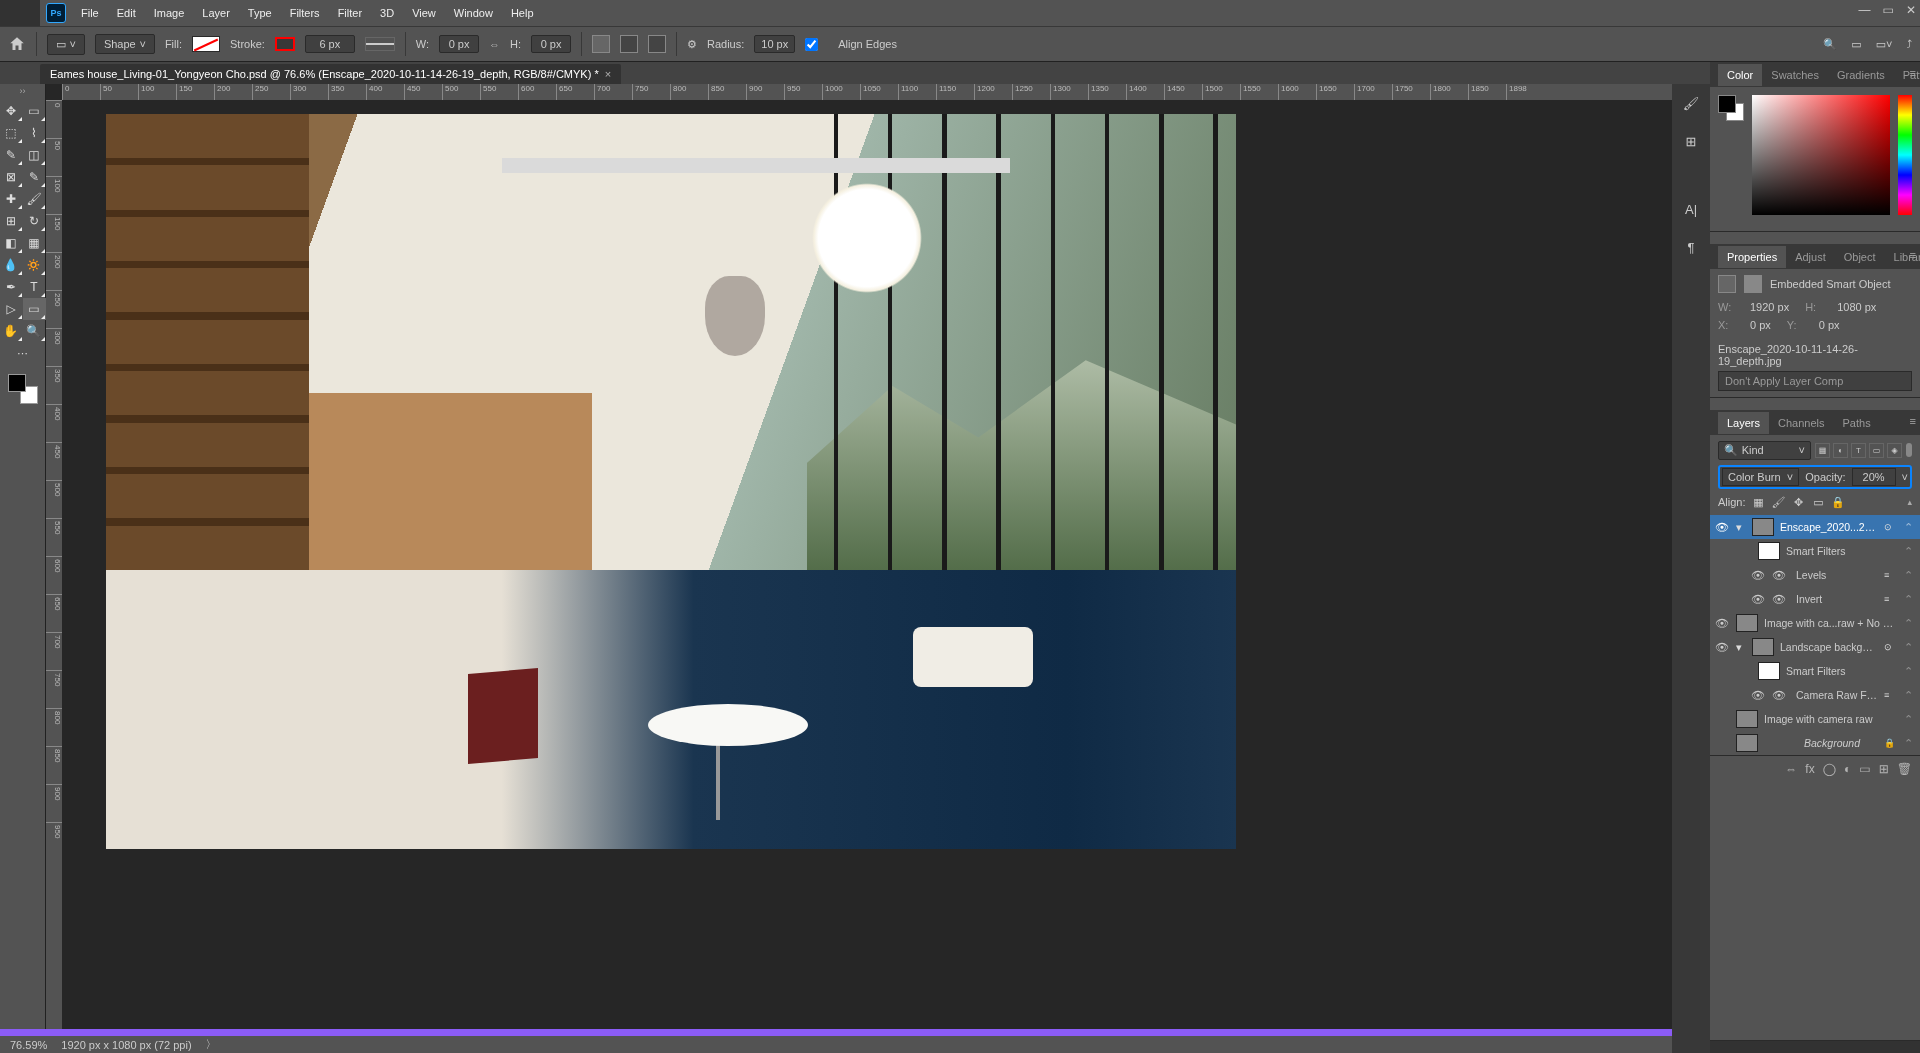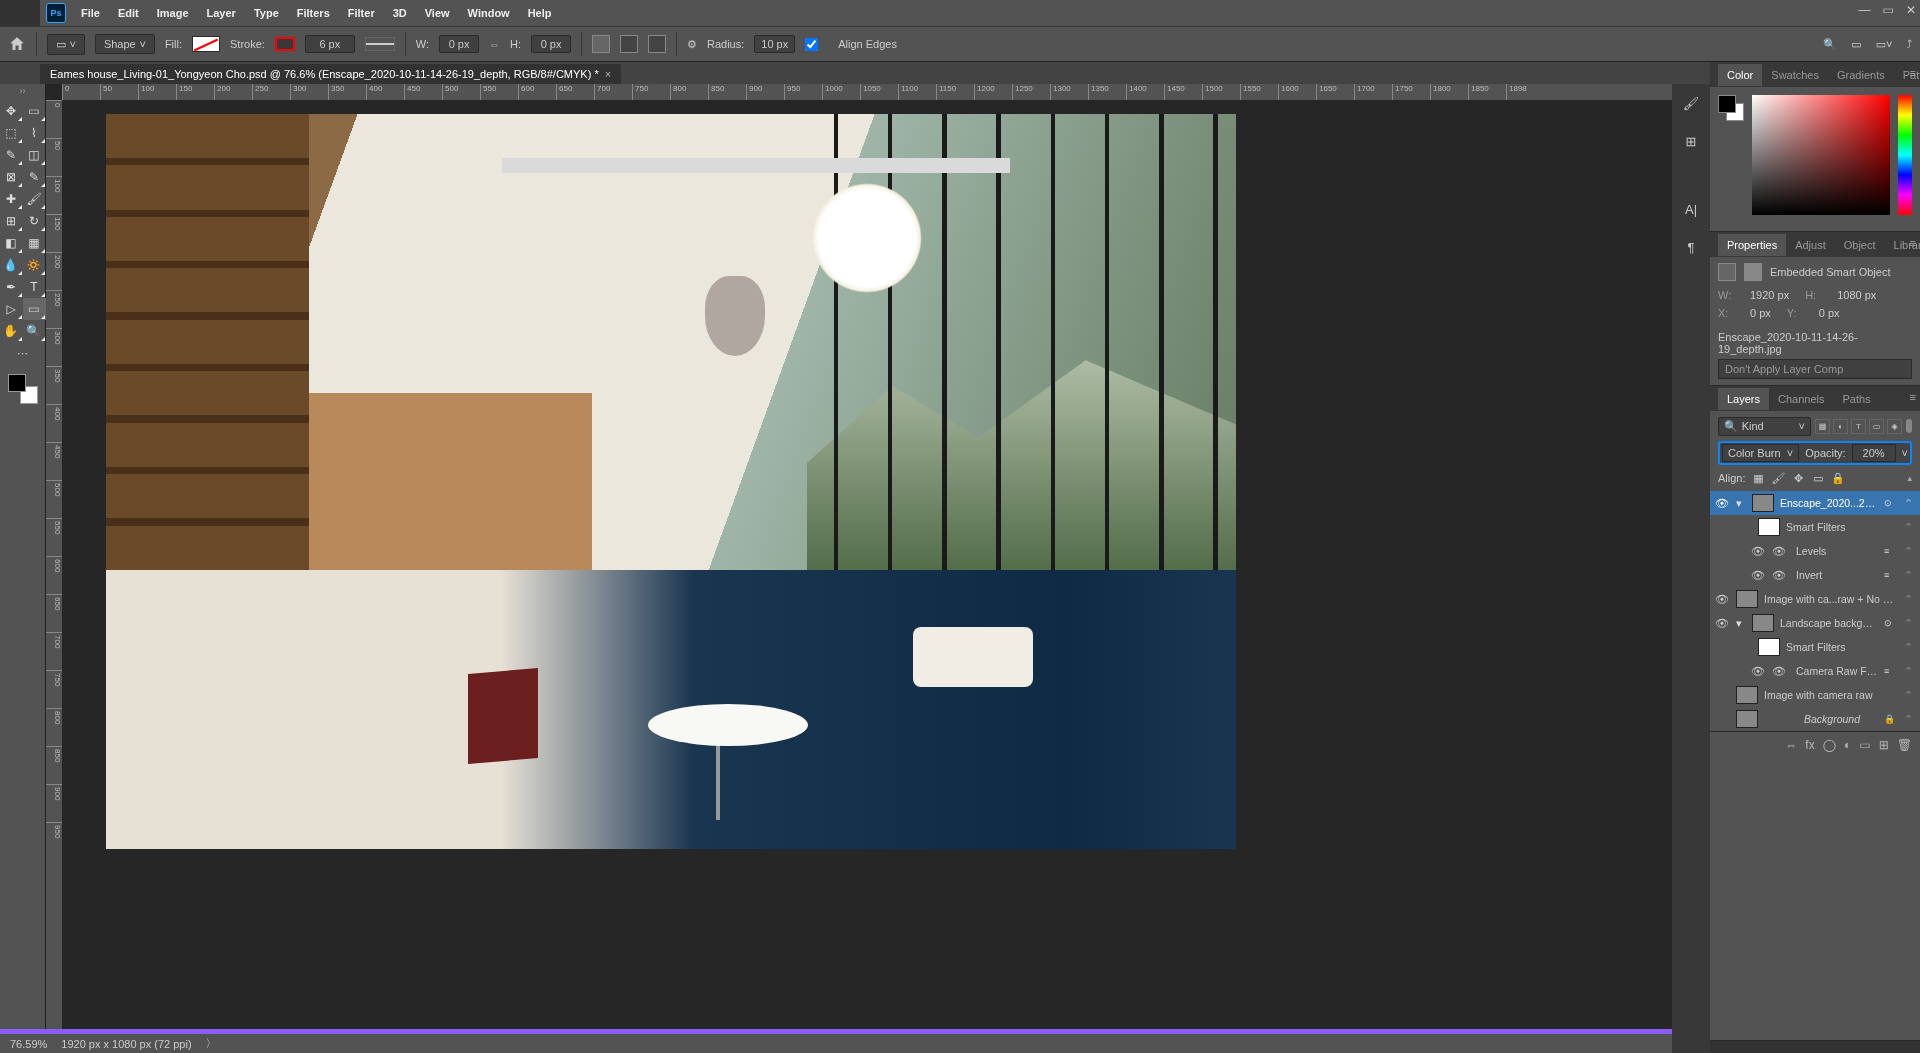--- a/index.html
+++ b/index.html
@@ -1,21 +1,21 @@
 <!DOCTYPE html>
 <html><head>
 <meta charset="utf-8">
 <style>
 * { margin:0; padding:0; box-sizing:border-box; font-family:Tahoma,Verdana,sans-serif; font-size:11px; -webkit-user-select:none; user-select:none; }
 body { background:#323232; color:#ccc; width:1920px; height:1053px; overflow:hidden; position:relative; }
 
 
 .menubar { height:26px; background:#535353; display:flex; align-items:center; padding-left:6px; gap:0;margin-left:40px; }
 .menubar .ps-icon { width:20px; height:20px; background:#001e36; border:1px solid #31a8ff; display:flex; align-items:center; justify-content:center; font-size:9px; font-weight:bold; color:#31a8ff; border-radius:3px; margin-right:6px; }
-.menubar .mitem { padding:5px 9px; color:#eee; cursor:pointer;font-weight:bold; }
+.menubar .mitem { padding:5px 9px; color:#eee; cursor:pointer; }
 .window-ctrl { position:absolute; right:4px; top:3px; display:flex; gap:12px; color:#ccc; }
 .window-ctrl span { cursor:pointer; font-size:12px; }
 
 
 .options-bar { height:36px; background:#535353; border-top:1px solid #383838; border-bottom:1px solid #212121; display:flex; align-items:center; padding-left:8px; gap:10px; font-size:11px; }
 .opt-home { width:18px; height:18px; display:flex; align-items:center; justify-content:center; }
 .opt-sep { width:1px; height:24px; background:#383838; }
 .opt-dropdown { background:#404040; border:1px solid #2a2a2a; padding:3px 8px; border-radius:2px; min-width:60px; display:flex; align-items:center; justify-content:space-between; }
 .opt-swatch { width:28px; height:16px; border:1px solid #2a2a2a; background:#fff; position:relative; }
 .opt-swatch.diagonal::after { content:""; position:absolute; left:0; top:50%; width:100%; height:2px; background:red; transform:rotate(-25deg); }
@@ -62,21 +62,21 @@
 .table-round { position:absolute; bottom:14%; left:48%; width:160px; height:42px; background:#f8f8f5; border-radius:50%; }
 .table-leg { position:absolute; bottom:4%; left:54%; width:4px; height:100px; background:#999; }
 .lounge-chair { position:absolute; bottom:22%; right:18%; width:120px; height:60px; background:#f0ede5; border-radius:8px; }
 .red-chair { position:absolute; bottom:12%; left:32%; width:70px; height:90px; background:#6b1f1f; transform:skewY(-5deg); }
 
 
 .mid-strip { position:absolute; right:210px; top:84px; width:38px; bottom:0; background:#383838; display:flex; flex-direction:column; align-items:center; padding-top:8px; gap:16px; }
 .mid-icon { width:22px; height:22px; color:#ccc; display:flex; align-items:center; justify-content:center; font-size:13px; cursor:pointer; }
 
 
-.right-panels { position:absolute; right:0; top:62px; width:210px; bottom:12px; background:#535353; display:flex; flex-direction:column; }
+.right-panels { position:absolute; right:0; top:62px; width:210px; bottom:12px; background:#535353; display:flex; flex-direction:column;gap:12px; }
 .panel { border-bottom:1px solid #2a2a2a; }
 .panel-tabs { display:flex; height:25px; background:#383838; align-items:center; padding-left:8px; gap:0; font-size:10.5px; position:relative; }
 .ptab { padding:5px 9px; color:#999; cursor:pointer; }
 .ptab.act { color:#fff; background:#535353; }
 .panel-menu { position:absolute; right:4px; top:5px; cursor:pointer; color:#aaa; }
 .panel-body { padding:6px 8px; font-size:10.5px; }
 
 
 .color-body { display:flex; gap:8px; padding:8px; height:144px; }
 .color-swatch-stack { position:relative; width:26px; height:26px; }
@@ -115,21 +115,21 @@
 .layer .thumb { width:22px; height:18px; background:#888; border:1px solid #222; }
 .layer .lname { flex:1; white-space:nowrap; overflow:hidden; text-overflow:ellipsis; font-size:10.5px; }
 .layer .rocon { width:14px; font-size:9px; color:#ddd; }
 .layer.sub { padding-left:26px; }
 .layer.sub2 { padding-left:40px; }
 .layer .caret { width:10px; color:#ddd; }
 .layer-bottom { height:26px; display:flex; align-items:center; justify-content:flex-end; gap:8px; padding:0 8px; border-top:1px solid #2a2a2a; }
 .layer-bottom span { cursor:pointer; opacity:.8; font-size:12px; }
 
 
-.statusbar { position:absolute; bottom:0; left:0; right:248px; height:24px; background:#535353; border-top:5px solid #8b5cf6; display:flex; align-items:center; padding-left:10px; gap:14px; font-size:10.5px; }
+.statusbar { position:absolute; bottom:0; left:0; right:248px; height:24px; background:#535353; border-top:7px solid #8b5cf6; display:flex; align-items:center; padding-left:10px; gap:14px; font-size:10.5px; }
 .statusbar .zoom { color:#ccc; }
 
 svg { width:100%; height:100%; }
 </style>
 </head>
 <body>
 
 <div class="menubar">
   <div class="ps-icon">Ps</div>
   <div class="mitems" style="display:flex">

